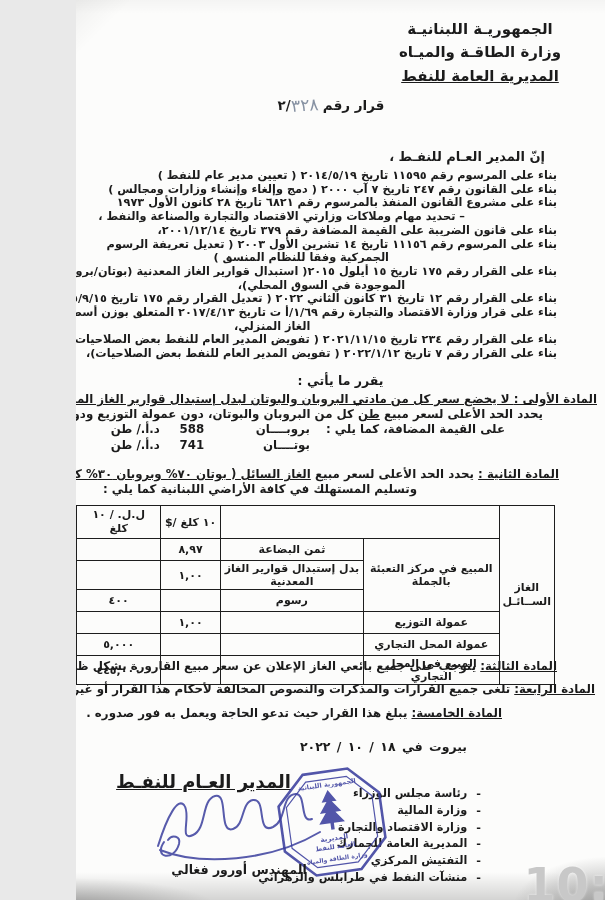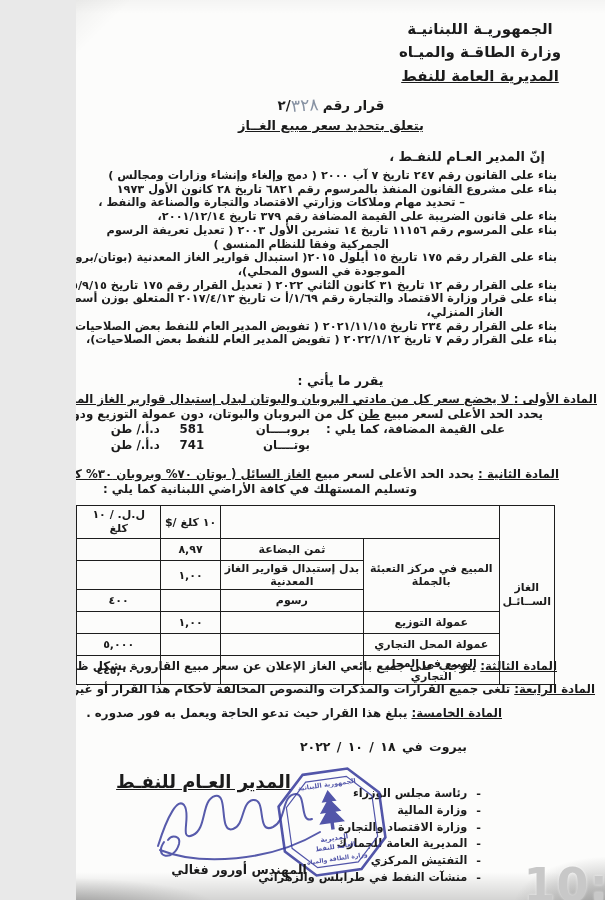--- a/index.html
+++ b/index.html
@@ -20,21 +20,21 @@
   .decision{position:absolute;top:94px;left:115px;width:280px;text-align:center;font-size:13.5px;}
   .decision .hand{color:var(--hand_note,#8792a3);font-size:17px;letter-spacing:1px;display:inline-block;
     transform:rotate(-4deg) translateY(1px);font-weight:normal;}
   .decision .subject{font-size:13px;text-decoration:underline;margin-top:4px;}
   .intro{position:absolute;top:149px;right:60px;font-size:13px;}
   .clauses{position:absolute;top:169px;right:48px;font-size:11.3px;line-height:13.7px;text-align:right;}
   .clauses div{white-space:nowrap;}
   .ind-a{padding-right:92px;}
   .ind-b{padding-right:168px;}
   .ind-c{padding-right:152px;}
-  .ind-d{padding-right:54px;}
+  .ind-d{padding-right:54px;text-align:center;}
   .decides{position:absolute;top:373px;left:0;right:0;text-align:center;font-size:12.5px;}
   .article{font-size:11.8px;line-height:15.2px;text-align:right;}
   .article .line{white-space:nowrap;}
   .a1{position:absolute;top:392px;right:8px;}
   .a1 .l2{padding-right:54px;}
   .a1 .l3{display:flex;align-items:flex-start;padding-right:92px;}
   .pgrid .prow{display:flex;}
   .pname{display:inline-block;width:86px;padding-right:16px;}
   .pval{display:inline-block;width:64px;text-align:center;}
   .a2{position:absolute;top:467px;right:46px;}
@@ -66,26 +66,26 @@
   <div class="hdr">
     <div>الجمهوريـة اللبنانيـة</div>
     <div>وزارة الطاقـة والميـاه</div>
     <div class="u">المديرية العامة للنفط</div>
   </div>
 
   <div class="decision">
     <div class="nw">
       <span>قرار رقم </span><span class="hand">٣٢٨</span><span>/٢</span>
     </div>
-    <div class="subject">يتعلق بتحديد سعر مبيع الغــاز</div>
   </div>
 
   <div class="intro">إنّ المدير العـام للنفـط ،</div>
 
   <div class="clauses">
+    <div>بناء على المرسوم رقم ١١٥٩٥ تاريخ ٢٠١٤/٥/١٩ ( تعيين مدير عام للنفط )</div>
     <div>بناء على القانون رقم ٢٤٧ تاريخ ٧ آب ٢٠٠٠ ( دمج وإلغاء وإنشاء وزارات ومجالس )</div>
     <div>بناء على مشروع القانون المنفذ بالمرسوم رقم ٦٨٢١ تاريخ ٢٨ كانون الأول ١٩٧٣</div>
     <div class="ind-a">– تحديد مهام وملاكات وزارتي الاقتصاد والتجارة والصناعة والنفط ،</div>
     <div>بناء على قانون الضريبة على القيمة المضافة رقم ٣٧٩ تاريخ ٢٠٠١/١٢/١٤،</div>
     <div>بناء على المرسوم رقم ١١١٥٦ تاريخ ١٤ تشرين الأول ٢٠٠٣ ( تعديل تعريفة الرسوم</div>
     <div class="ind-b">الجمركية وفقا للنظام المنسق )</div>
     <div>بناء على القرار رقم ١٧٥ تاريخ ١٥ أيلول ٢٠١٥( استبدال قوارير الغاز المعدنية (بوتان/بروبان)</div>
     <div class="ind-c">الموجودة في السوق المحلي)،</div>
     <div>بناء على القرار رقم ١٢ تاريخ ٣١ كانون الثاني ٢٠٢٢ ( تعديل القرار رقم ١٧٥ تاريخ ٢٠١٥/٩/١٥ )</div>
     <div>بناء على قرار وزارة الاقتصاد والتجارة رقم ١/٦٩/أ ت تاريخ ٢٠١٧/٤/١٣ المتعلق بوزن أسطوانة</div>
@@ -101,21 +101,21 @@
       <span class="u">المادة الأولى :</span><span class="u"> لا يخضع سعر كل من مادتي البروبان والبوتان لبدل إستبدال قوارير الغاز المعدنية،</span><span> وعليه،</span>
     </div>
     <div class="line l2">
       <span>يحدد الحد الأعلى لسعر مبيع </span><span class="u">طن</span><span> كل من البروبان والبوتان، دون عمولة التوزيع ودون الضريبة</span>
     </div>
     <div class="line l3">
       <span>على القيمة المضافة، كما يلي :</span>
       <div class="pgrid">
         <div class="prow">
           <span class="pname">بروبــــان</span>
-          <span class="pval">581</span>
+          <span class="pval">588</span>
           <span class="punit">د.أ./ طن</span>
         </div>
         <div class="prow">
           <span class="pname">بوتــــان</span>
           <span class="pval">741</span>
           <span class="punit">د.أ./ طن</span>
         </div>
       </div>
     </div>
   </div>

